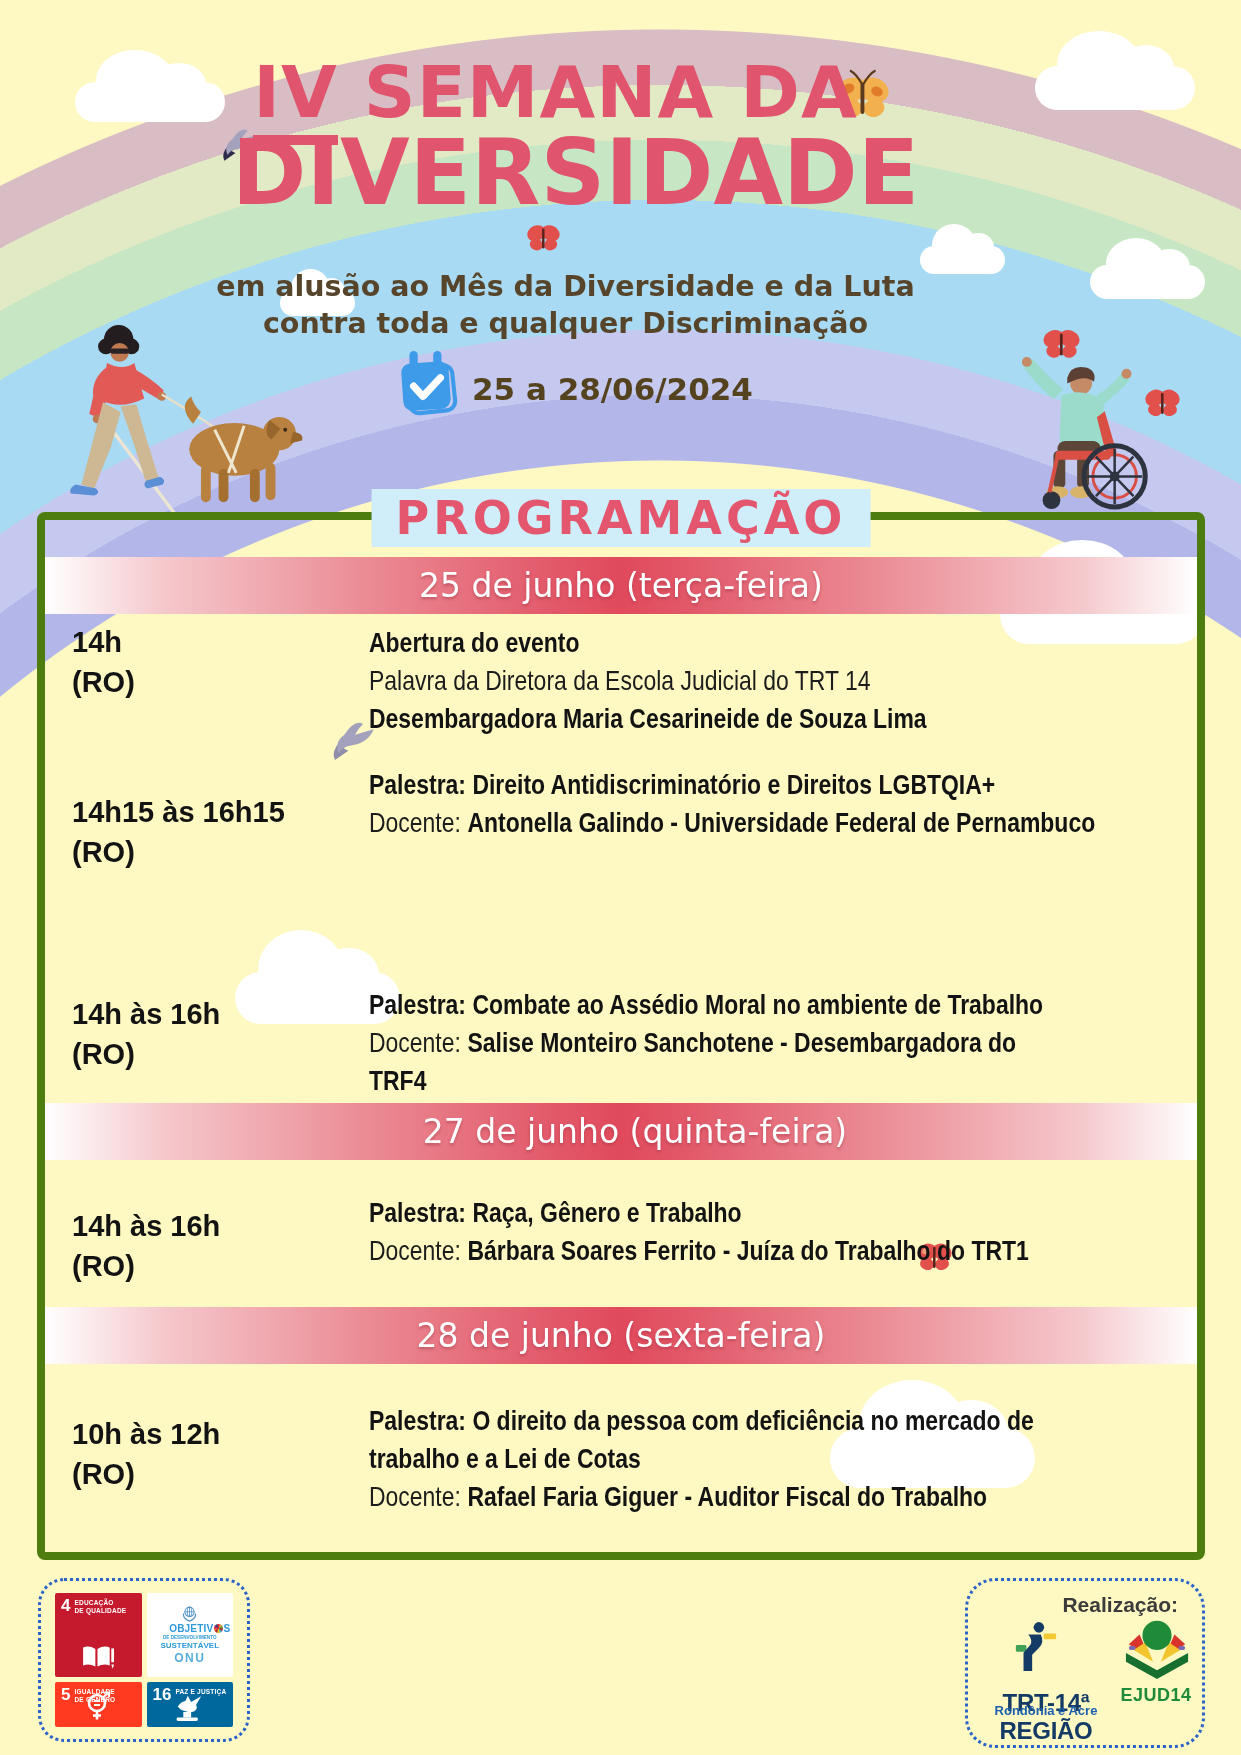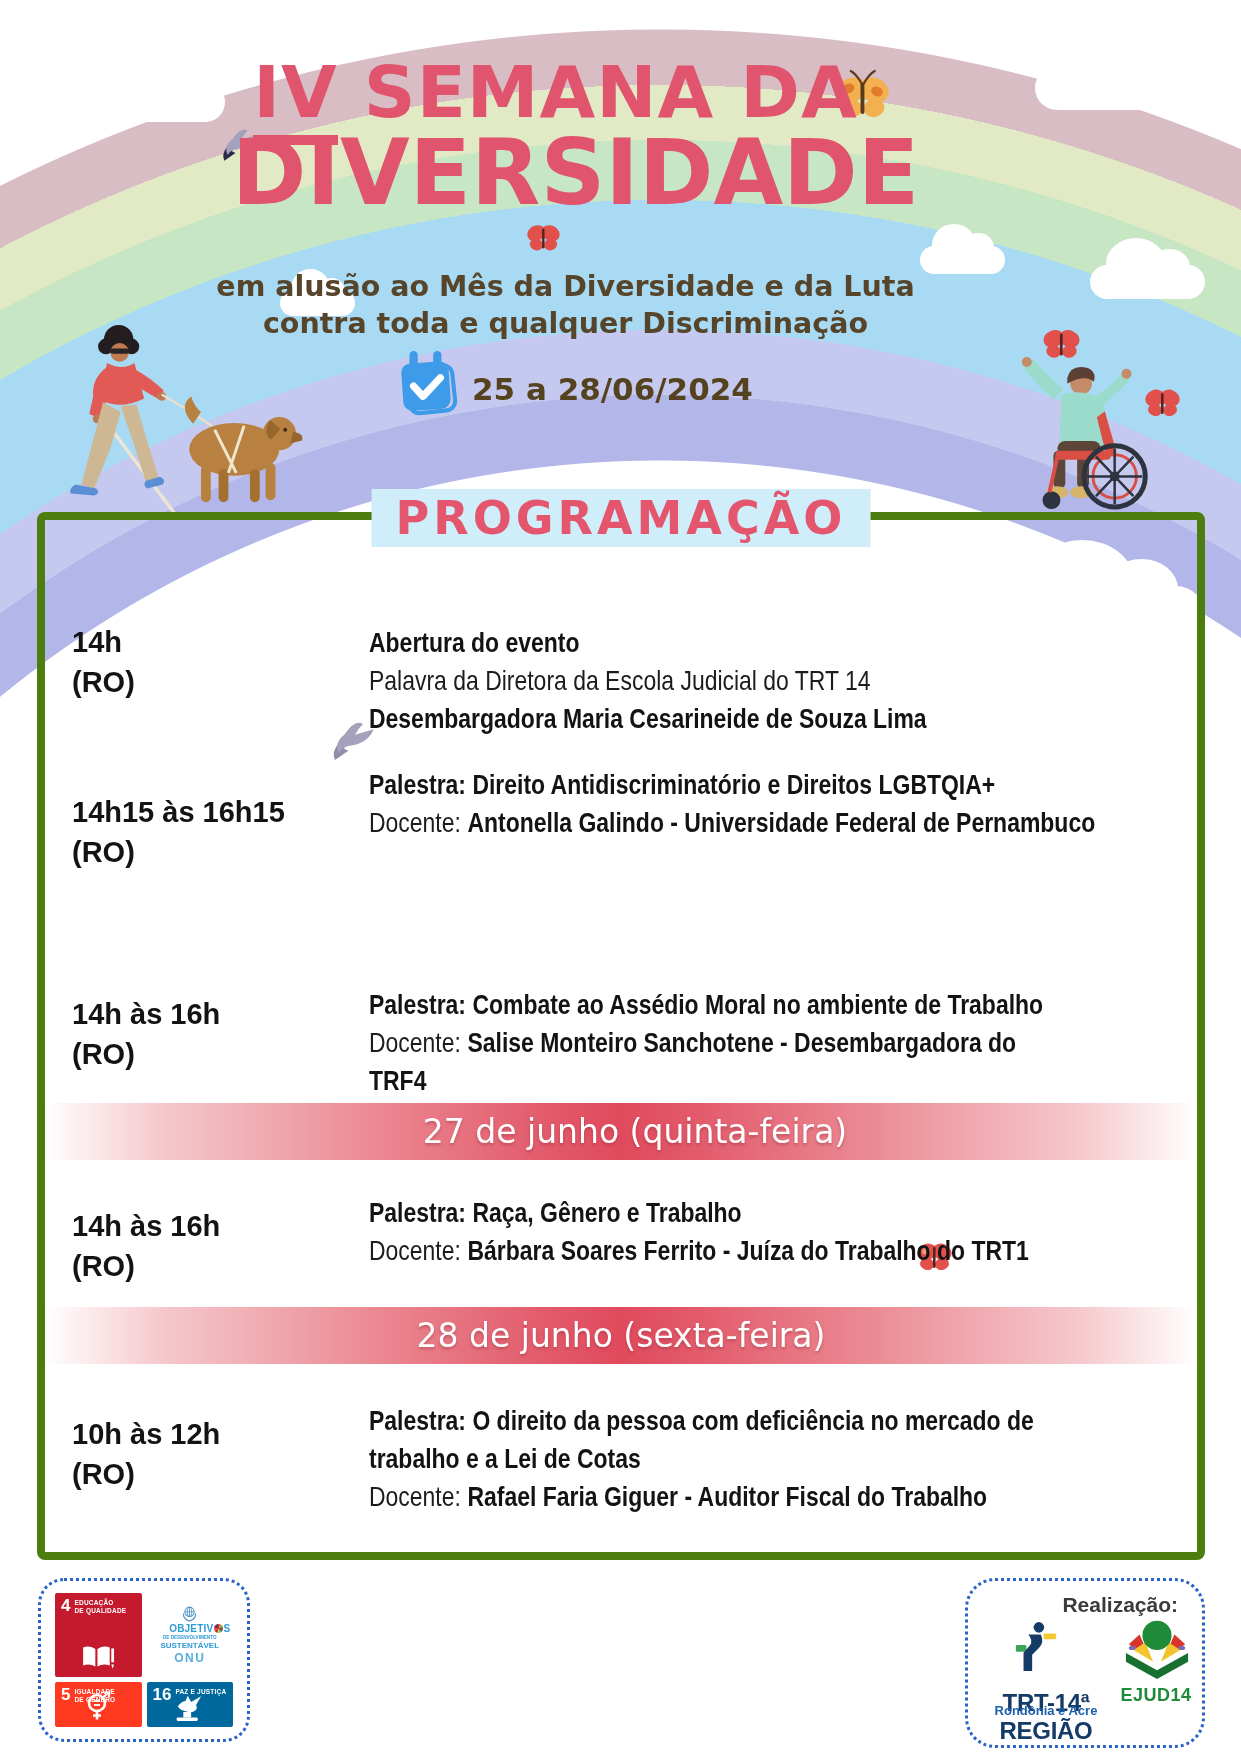--- a/index.html
+++ b/index.html
@@ -1,16 +1,16 @@
 <!DOCTYPE html>
 <html><head>
 <meta charset="utf-8">
 <style>
   html,body{margin:0;padding:0;background:#cfeef9;}
-  .poster{position:relative;width:1241px;height:1755px;background:#ffffff;overflow:hidden;
+  .poster{position:relative;width:1241px;height:1755px;background:#fef9c3;overflow:hidden;
           font-family:"Liberation Sans",sans-serif;color:#151515;}
 
   
   .rainbow{position:absolute;inset:0;
     background:radial-gradient(circle 1470px at 660px 1500px,
       rgba(255,255,255,0) 1039px,
       #b3b6e8 1040px,#b3b6e8 1105px,
       #c5c9ef 1105px,#c5c9ef 1170px,
       #a9daf3 1170px,#a9daf3 1300px,
       #c7e6c3 1300px,#c7e6c3 1360px,
@@ -215,20 +215,21 @@
     <circle cx="106" cy="124" r="22" fill="none" stroke="#d94f43" stroke-width="3"></circle>
     <path d="M106 96 V152 M78 124 H134 M87 104 L125 144 M125 104 L87 144" stroke="#2e3340" stroke-width="2.5"></path>
     <circle cx="106" cy="124" r="5" fill="#2e3340"></circle>
     <circle cx="42" cy="148" r="9" fill="#2e3340"></circle>
     <path d="M48 104 L40 140" stroke="#d94f43" stroke-width="4"></path>
   </svg>
 
   <div class="program-box">
     <div class="program-heading">PROGRAMAÇÃO</div>
 
+    <div class="banner" style="top:37px;">25 de junho (terça-feira)</div>
     <div class="time" style="left:27px;top:102px;">
       <div>14h</div>
       <div>(RO)</div>
     </div>
     <div class="desc" style="left:324px;top:104px;width:900px;">
       <div class="b">Abertura do evento</div>
       <div class="r">Palavra da Diretora da Escola Judicial do TRT 14</div>
       <div class="b">Desembargadora Maria Cesarineide de Souza Lima</div>
     </div>
     <div class="time" style="left:27px;top:272px;">

